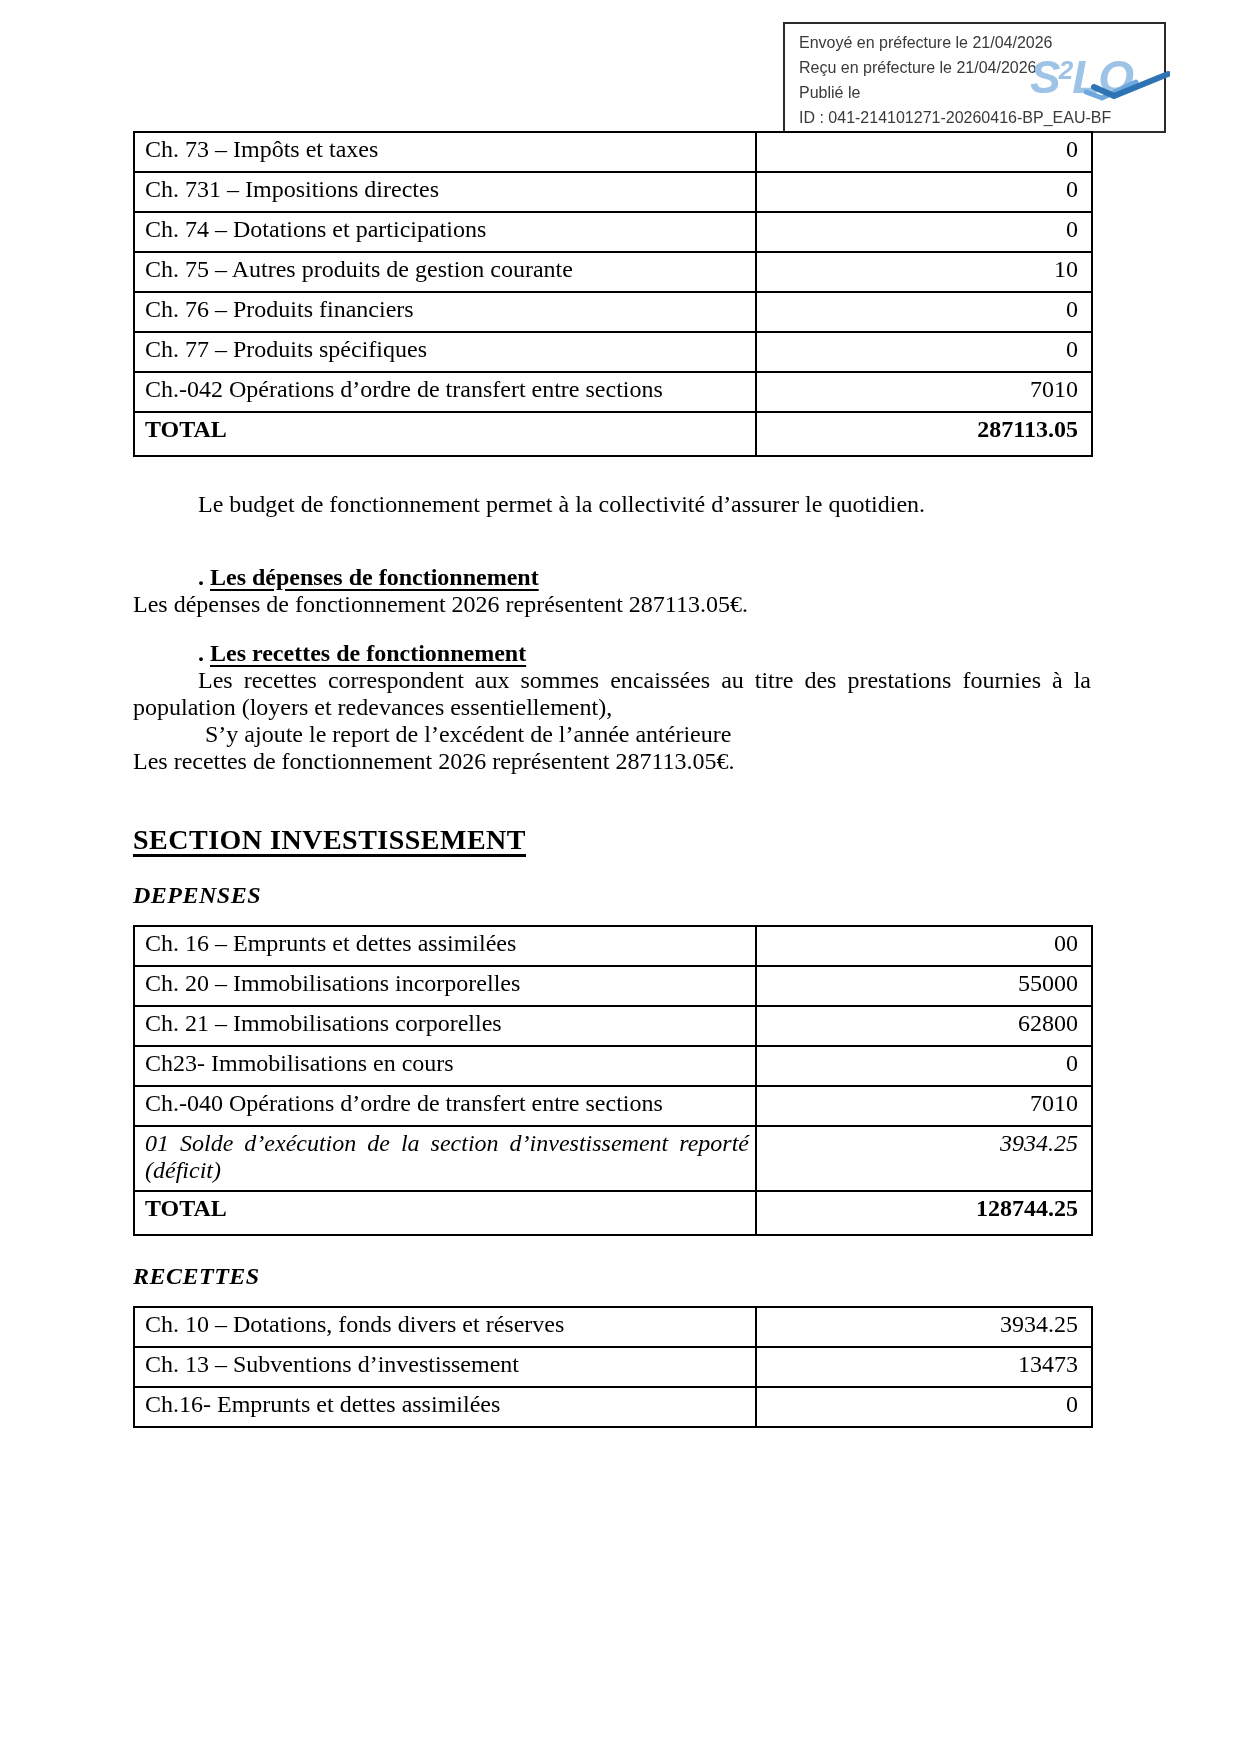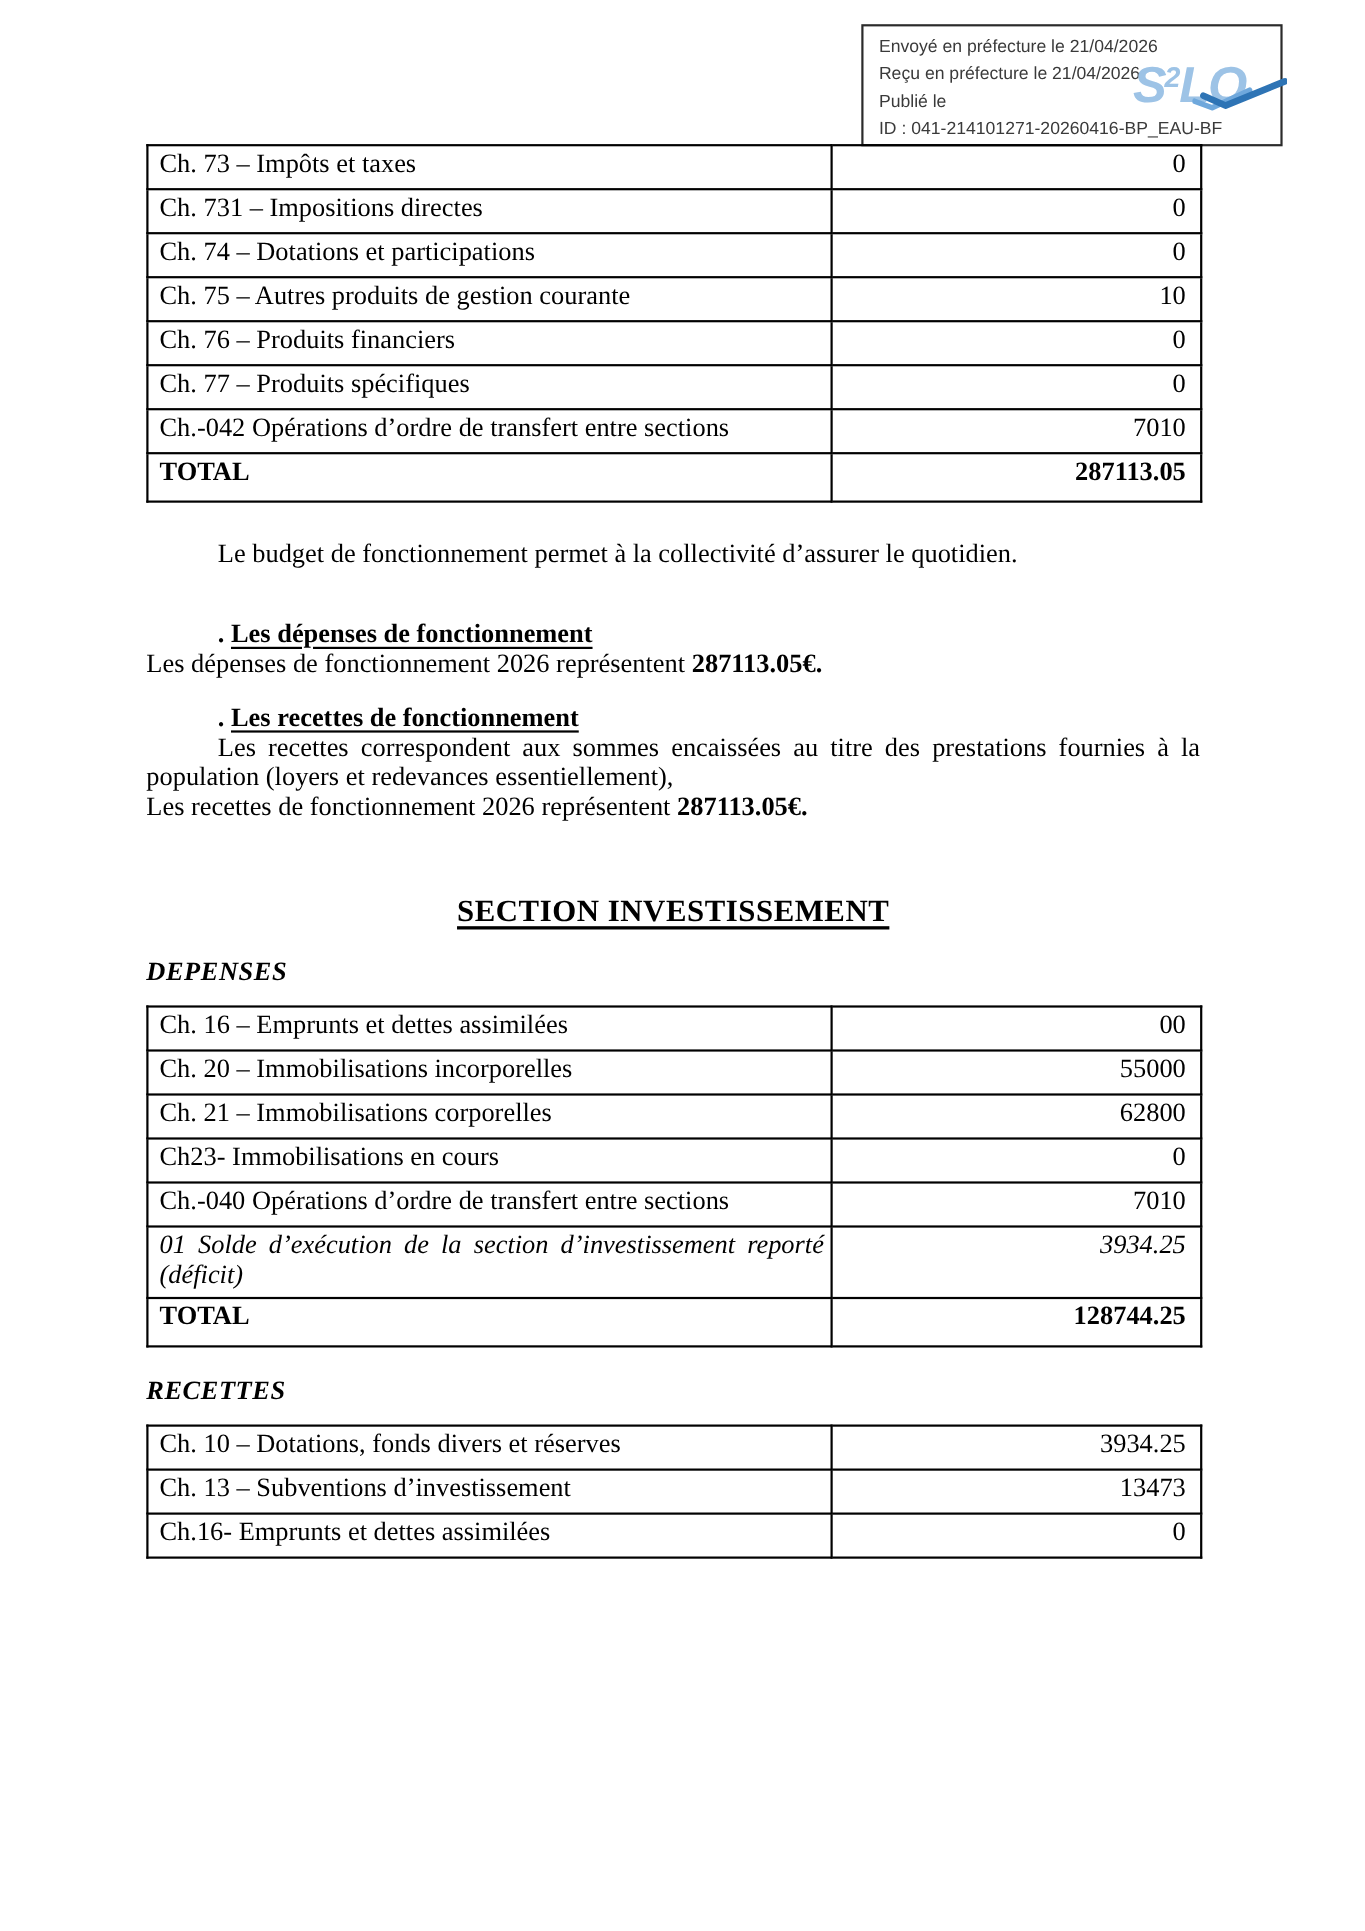--- a/index.html
+++ b/index.html
@@ -62,30 +62,29 @@
   .p-head  { margin-top:46px; text-indent:65px; font-weight:bold; }
   .p-head2 { margin-top:22px; text-indent:65px; font-weight:bold; }
   .p-head .u, .p-head2 .u {
     text-decoration:underline;
     text-decoration-thickness:2px;
     text-underline-offset:4px;
   }
   .p-plain { text-indent:0; }
   .p-just  { text-indent:65px; text-align:justify; }
   .p-ind2  { text-indent:72px; }
-  .b { font-weight:bold;margin-top:16px; }
+  .b { font-weight:normal;margin-top:16px; }
 
   .section-title {
-    margin-top:64px;
+    margin-top:48px;
     font-size:28px; line-height:34px; font-weight:bold;
     text-decoration:underline;
     text-decoration-thickness:2.5px;
     text-underline-offset:5px;
     letter-spacing:0.5px;
-    text-align:center;
   }
   .sub-title {
     margin-top:24px;
     font-size:24px; line-height:28px;
     font-weight:bold; font-style:italic;
     letter-spacing:0.5px;
   }
   .sub-title.rec { margin-top:26px; }
 </style>
 </head>
@@ -148,20 +147,21 @@
   </tbody>
     </table>
 
   <p class="p-intro">Le budget de fonctionnement permet à la collectivité d’assurer le quotidien.</p>
 
   <p class="p-head"><span>. </span><span class="u">Les dépenses de fonctionnement</span></p>
   <p class="p-plain"><span>Les dépenses de fonctionnement 2026 représentent </span><span class="b">287113.05€.</span></p>
 
   <p class="p-head2"><span>. </span><span class="u">Les recettes de fonctionnement</span></p>
   <p class="p-just">Les recettes correspondent aux sommes encaissées au titre des prestations fournies à la population (loyers et redevances essentiellement),</p>
+  <p class="p-ind2">S’y ajoute le report de l’excédent de l’année antérieure</p>
   <p class="p-plain"><span>Les recettes de fonctionnement 2026 représentent </span><span class="b">287113.05€.</span></p>
 
   <p class="section-title">SECTION INVESTISSEMENT</p>
 
   <p class="sub-title">DEPENSES</p>
 
   <table class="budget tbl-dep">
     <colgroup>
         <col style="width:622px">
         <col style="width:336px">

